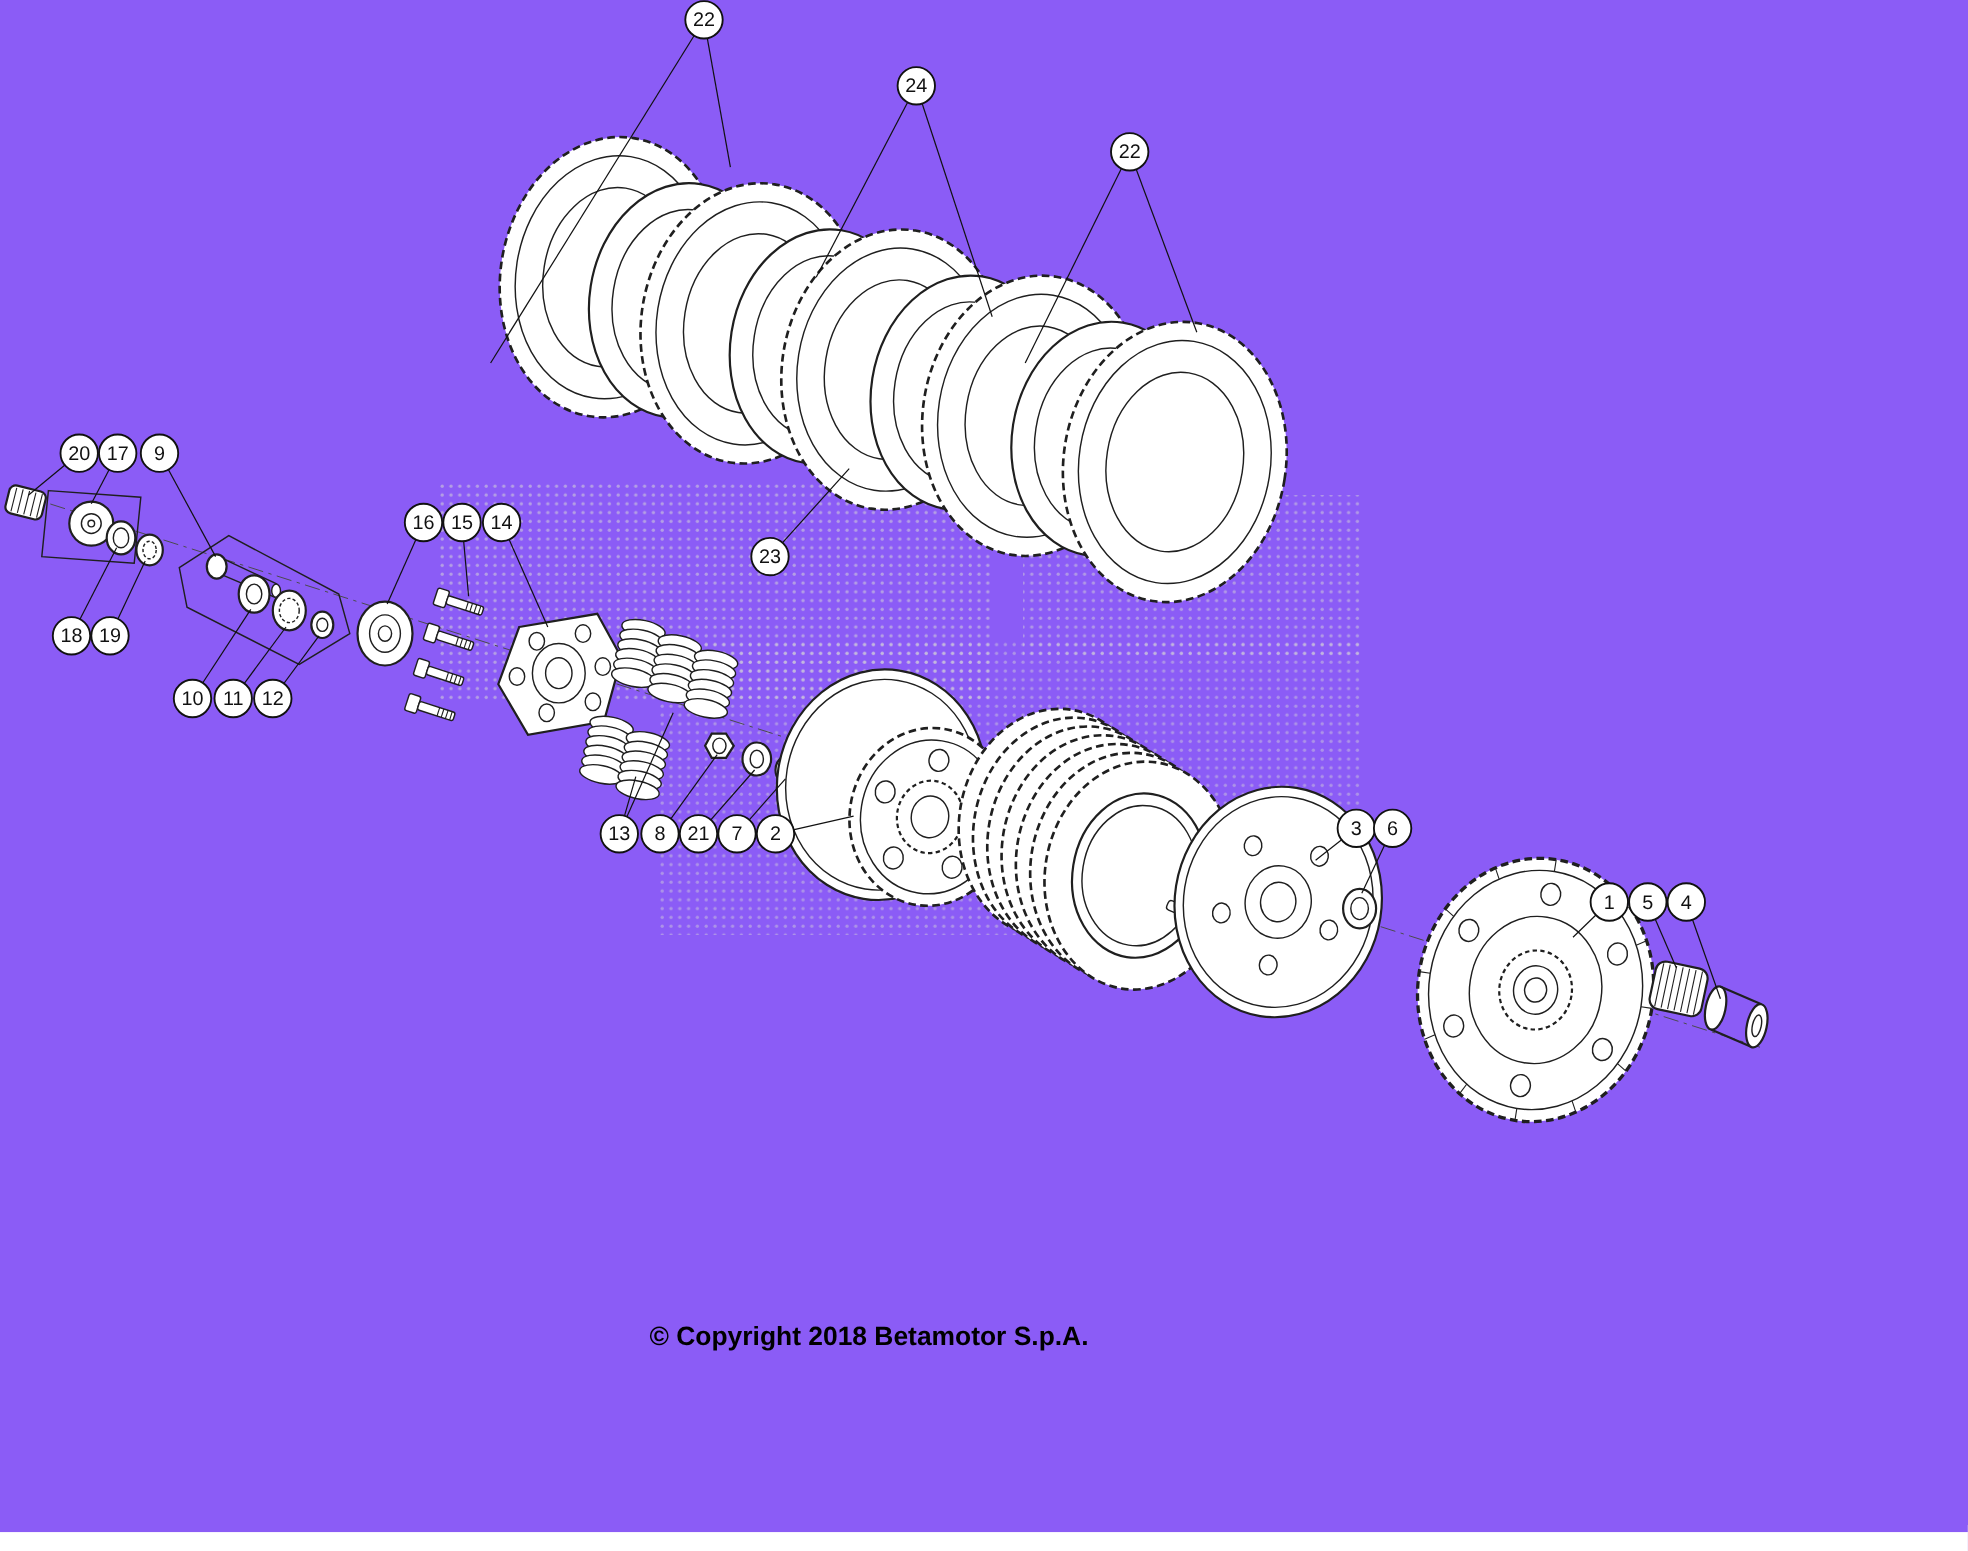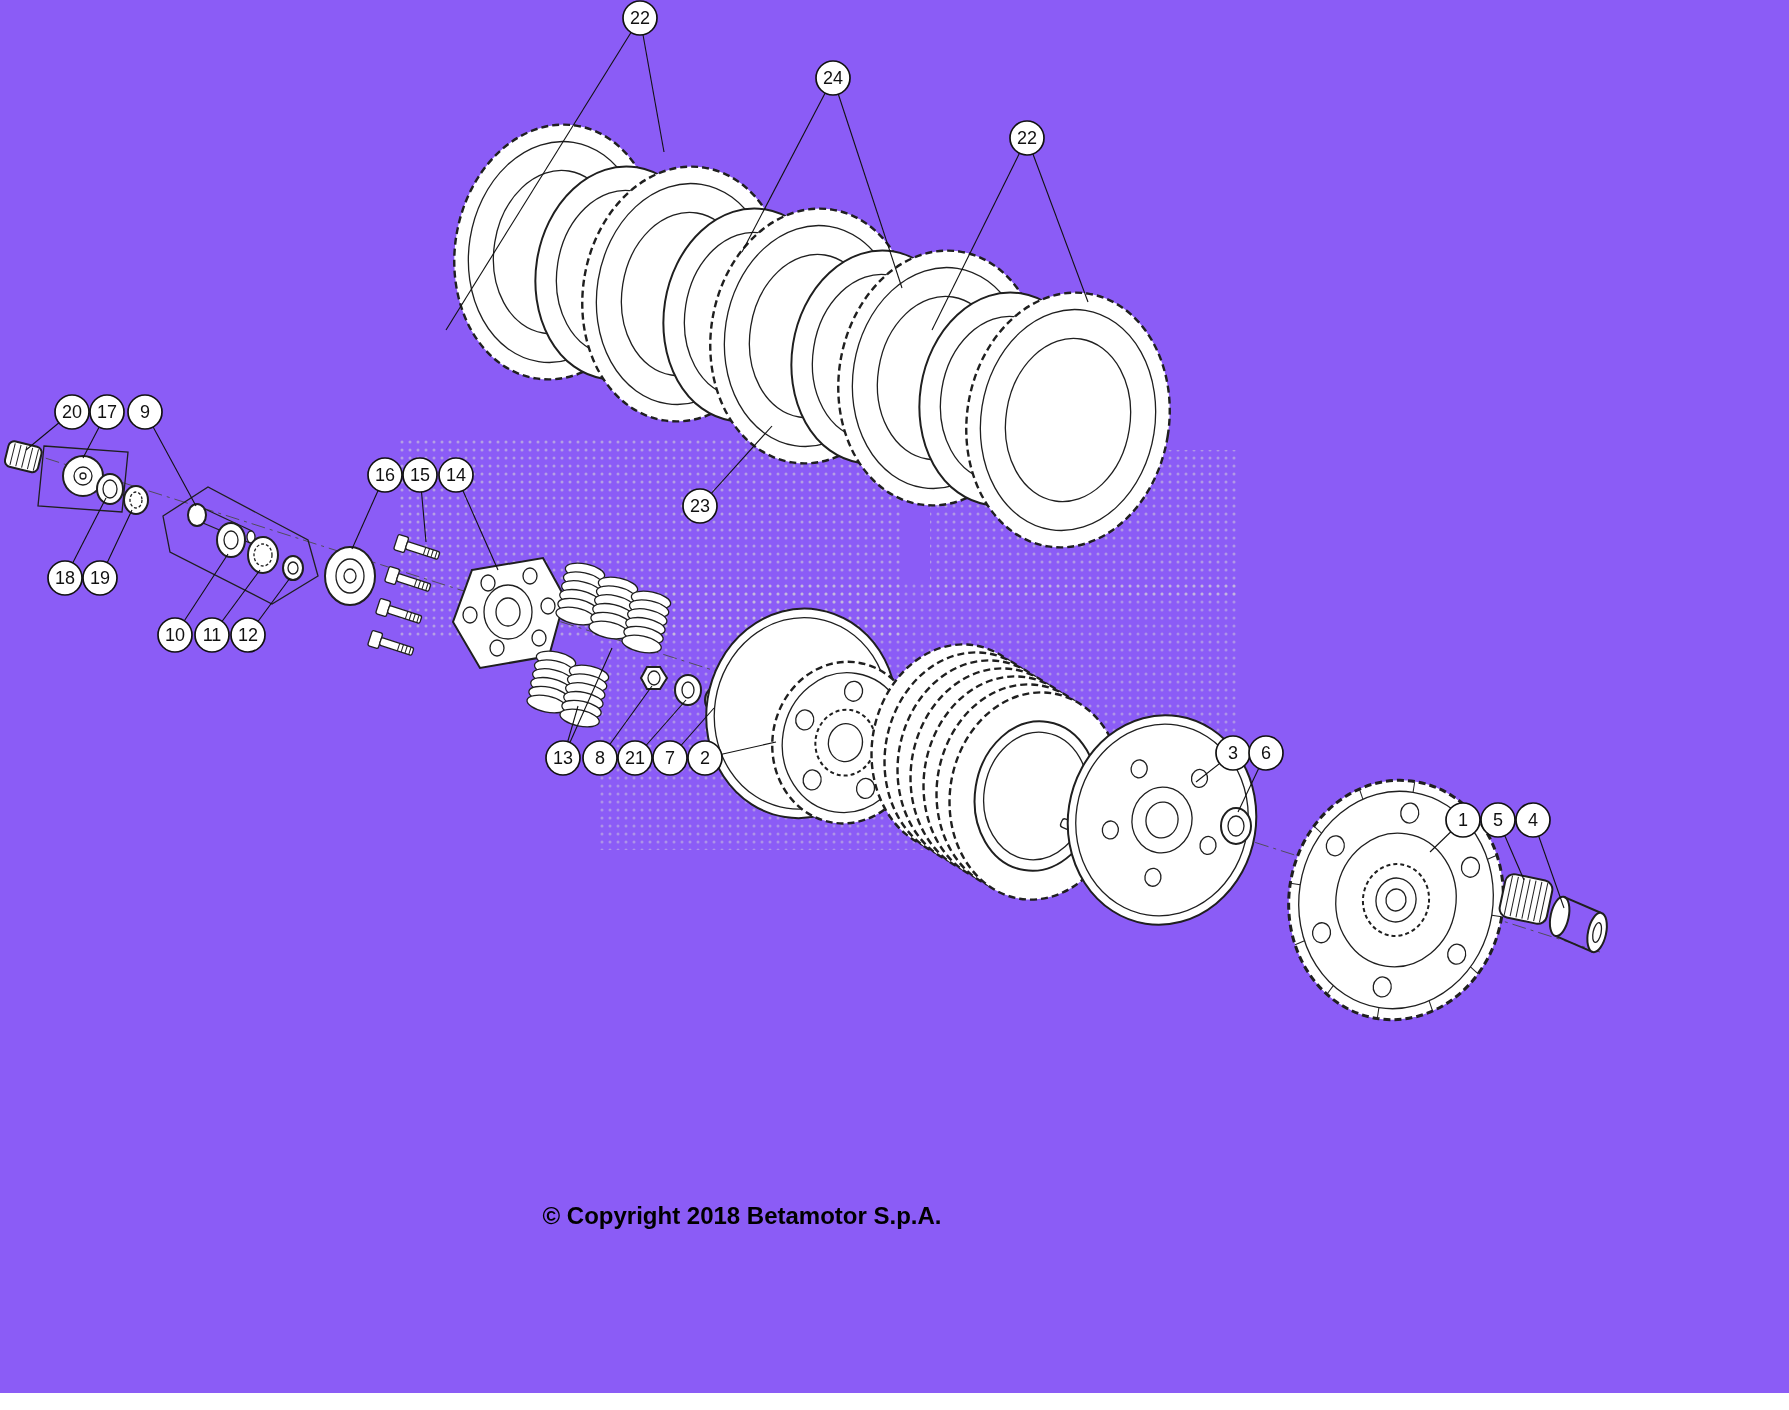--- a/index.html
+++ b/index.html
@@ -8,21 +8,21 @@
   #drawing{position:absolute;left:0;top:0;}
   .ln{fill:none;stroke:#1f1f1f;stroke-width:1.3;}
   .ln2{fill:none;stroke:#1f1f1f;stroke-width:2;}
   .teeth{stroke:#1f1f1f;stroke-width:2.4;stroke-dasharray:7 4;fill:#fff;}
   .hatch{stroke:#1f1f1f;stroke-width:1;fill:none;}
   .fw{fill:#fff;}
   .center{stroke:#4a4a4a;stroke-width:0.9;stroke-dasharray:14 5 3 5;fill:none;}
   .leader{stroke:#111;stroke-width:1.1;fill:none;}
   .balloon{fill:#fff;stroke:#111;stroke-width:1.7;}
   .balloon-text{font-family:"Liberation Sans",sans-serif;font-size:18px;fill:#111;}
-  #copyright{position:absolute;top:1202px;left:742px;transform:translateX(-50%);
+  #copyright{position:absolute;top:1202px;left:790px;transform:translateX(-50%);
              font-family:"Liberation Sans",sans-serif;font-weight:bold;font-size:24px;
              color:#000;white-space:nowrap;}
 </style>
 </head>
 <body>
 
 <div id="stage">
   <svg id="drawing" width="1789" height="1410" viewBox="0 0 1789 1410">
     <defs>
       <pattern id="dots" width="8" height="8" patternUnits="userSpaceOnUse">

